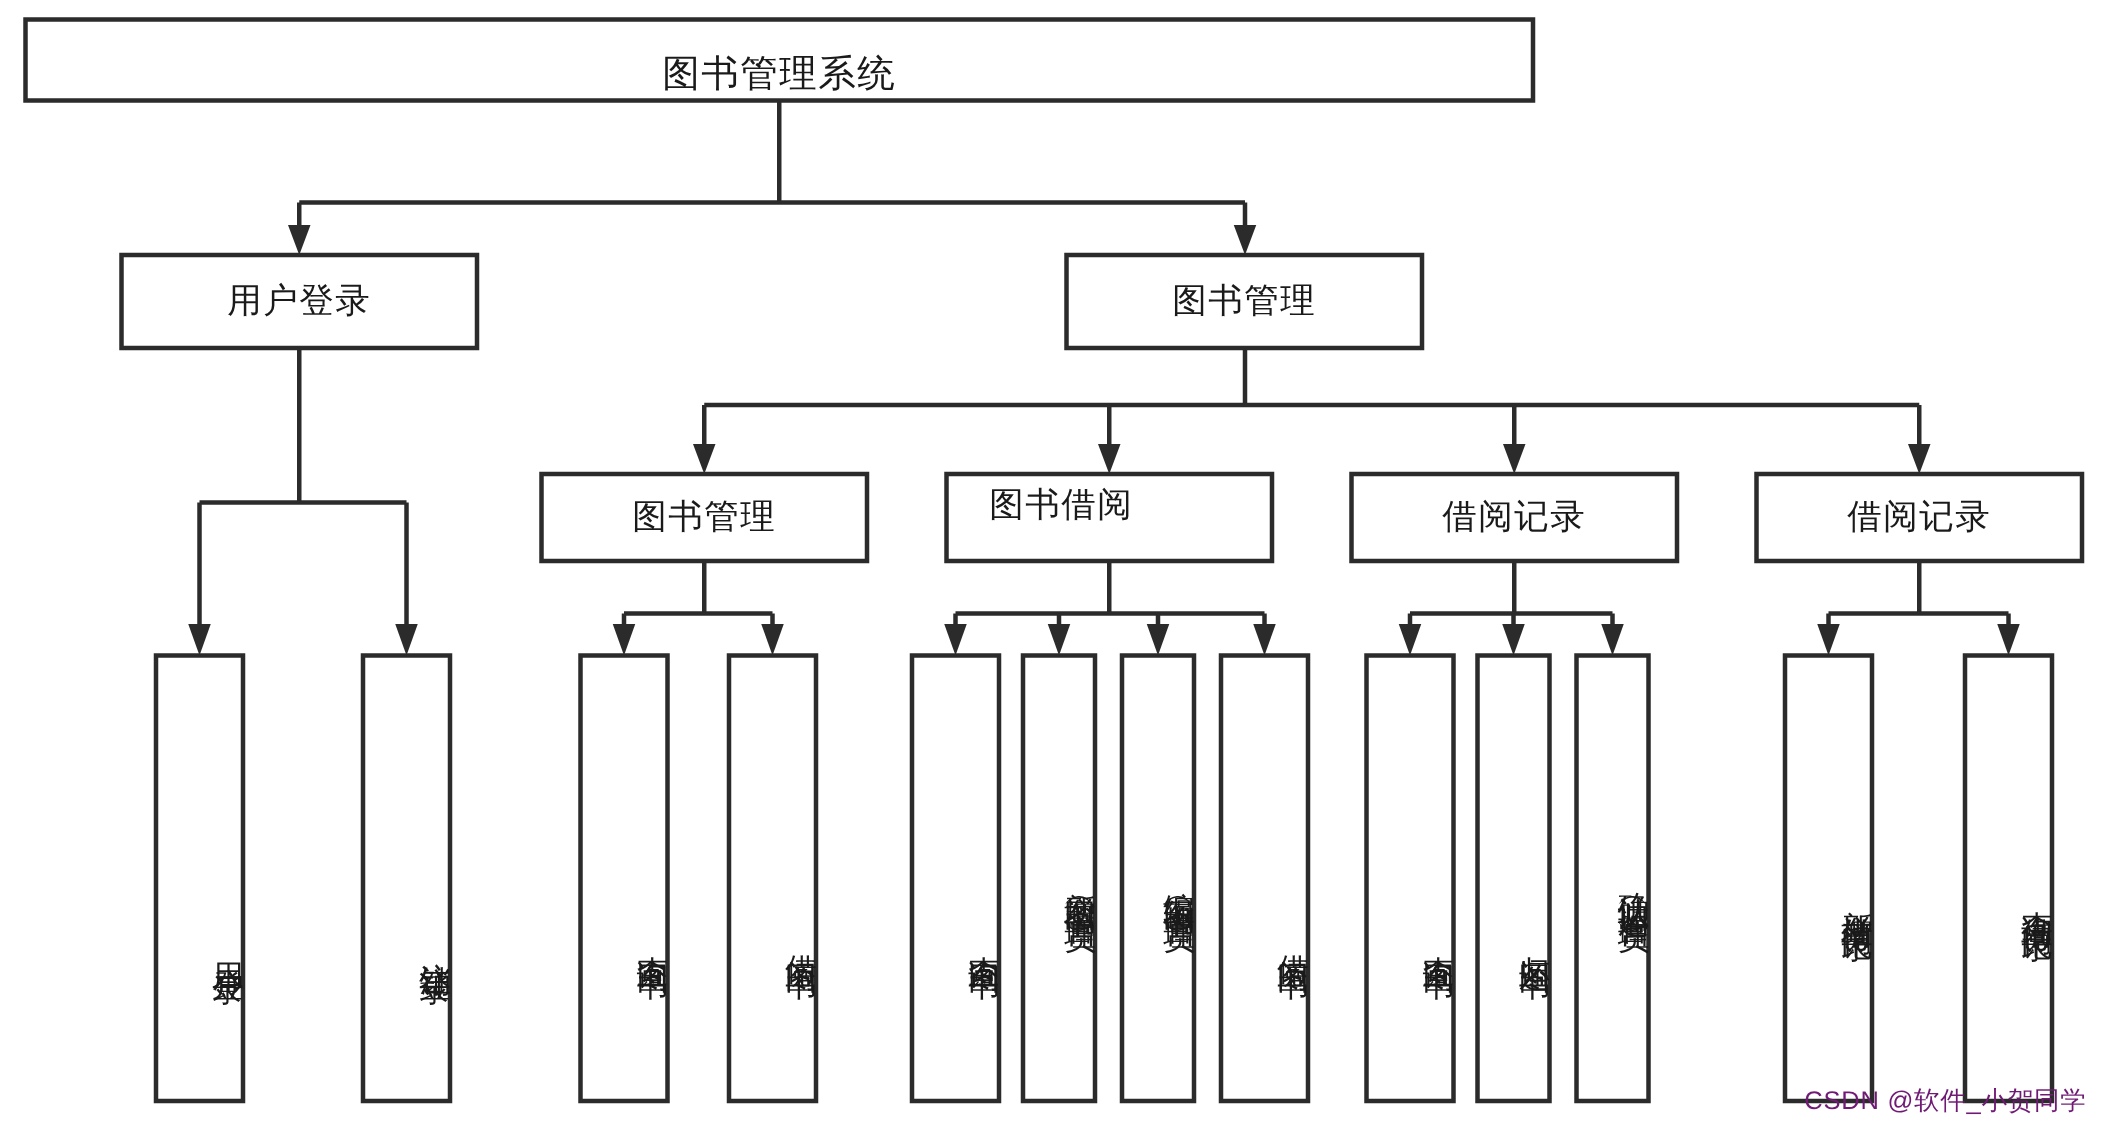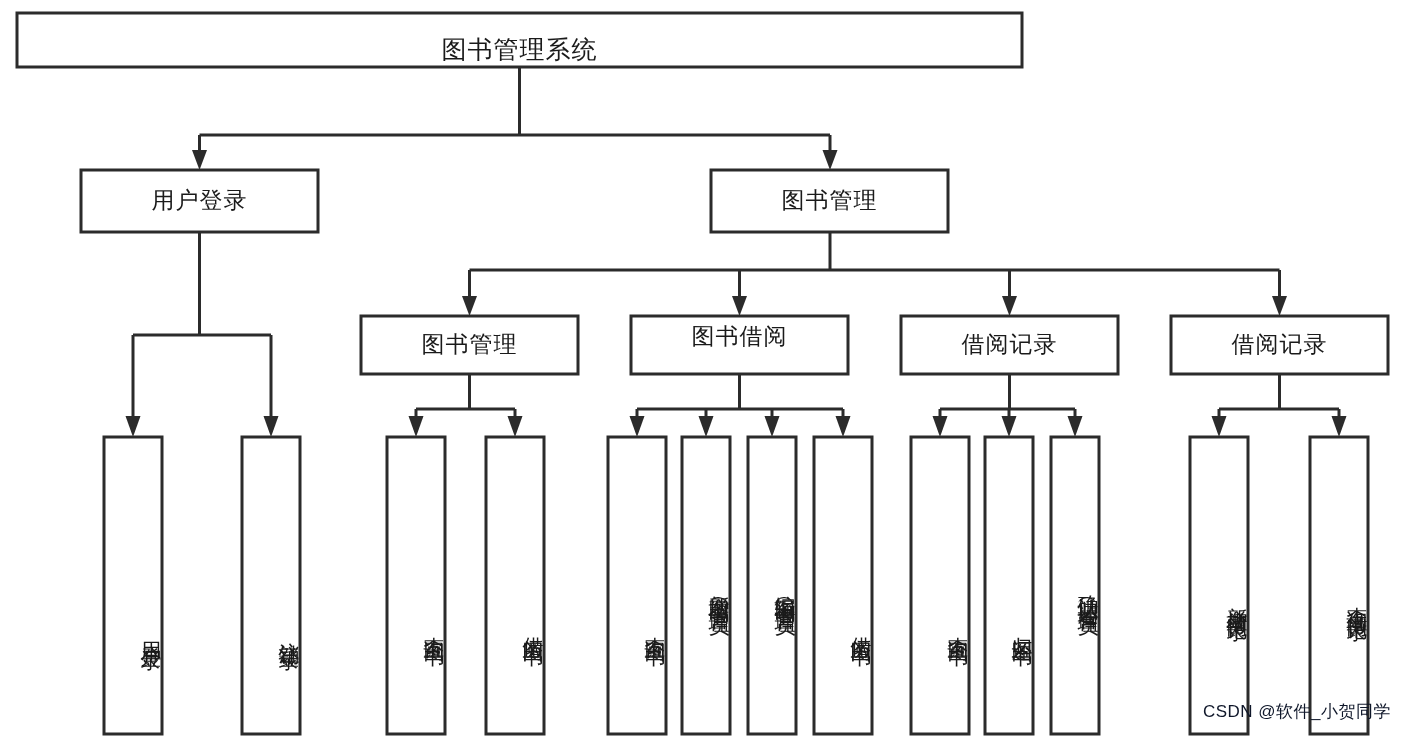--- a/index.html
+++ b/index.html
@@ -66,23 +66,23 @@
     align-items: flex-start;
     justify-content: center;
   }
   .node-label.root {
     font-size: 25px;
     letter-spacing: 1px;
   }
   #watermark {
     position: absolute;
     right: 14px;
-    bottom: 24px;
+    bottom: 2px;
     font-size: 17px;
-    color: #0f172a;
+    color: #701a75;
     font-family: "Liberation Sans", "DejaVu Sans", sans-serif;
     letter-spacing: 0.5px;
     white-space: nowrap;
     pointer-events: none;
   }
 </style>
 </head>
 <body>
 
 <div id="diagram-root">
@@ -191,21 +191,21 @@
     <rect class="node-rect" x="1190" y="437" width="58" height="297"></rect>
     <rect class="node-rect" x="1310" y="437" width="58" height="297"></rect>
   </svg>
 
   <div class="node-label horizontal root" style="left:17px;  top:13px;  width:1005px; height:72px;">图书管理系统</div>
 
   <div class="node-label horizontal" style="left:81px;  top:170px; width:237px; height:62px;">用户登录</div>
   <div class="node-label horizontal" style="left:711px; top:170px; width:237px; height:62px;">图书管理</div>
 
   <div class="node-label horizontal" style="left:361px; top:316px; width:217px; height:58px;">图书管理</div>
-  <div class="node-label horizontal" style="left:631px; top:316px; width:217px; height:41px;">图书借阅</div>
+  <div class="node-label horizontal" style="left:599px; top:316px; width:217px; height:41px;">图书借阅</div>
   <div class="node-label horizontal" style="left:901px; top:316px; width:217px; height:58px;">借阅记录</div>
   <div class="node-label horizontal" style="left:1171px;top:316px; width:217px; height:58px;border-radius:12px;">借阅记录</div>
 
   <div class="node-label vertical" style="left:104px; top:519px; width:58px; height:215px;">用户登录</div>
   <div class="node-label vertical" style="left:242px; top:519px; width:58px; height:215px;">注销登录</div>
 
   <div class="node-label vertical" style="left:387px; top:510px; width:58px; height:224px;">查询图书</div>
   <div class="node-label vertical" style="left:486px; top:510px; width:58px; height:224px;">借阅图书</div>
 
   <div class="node-label vertical" style="left:608px; top:510px; width:58px; height:224px;">查询图书</div>

